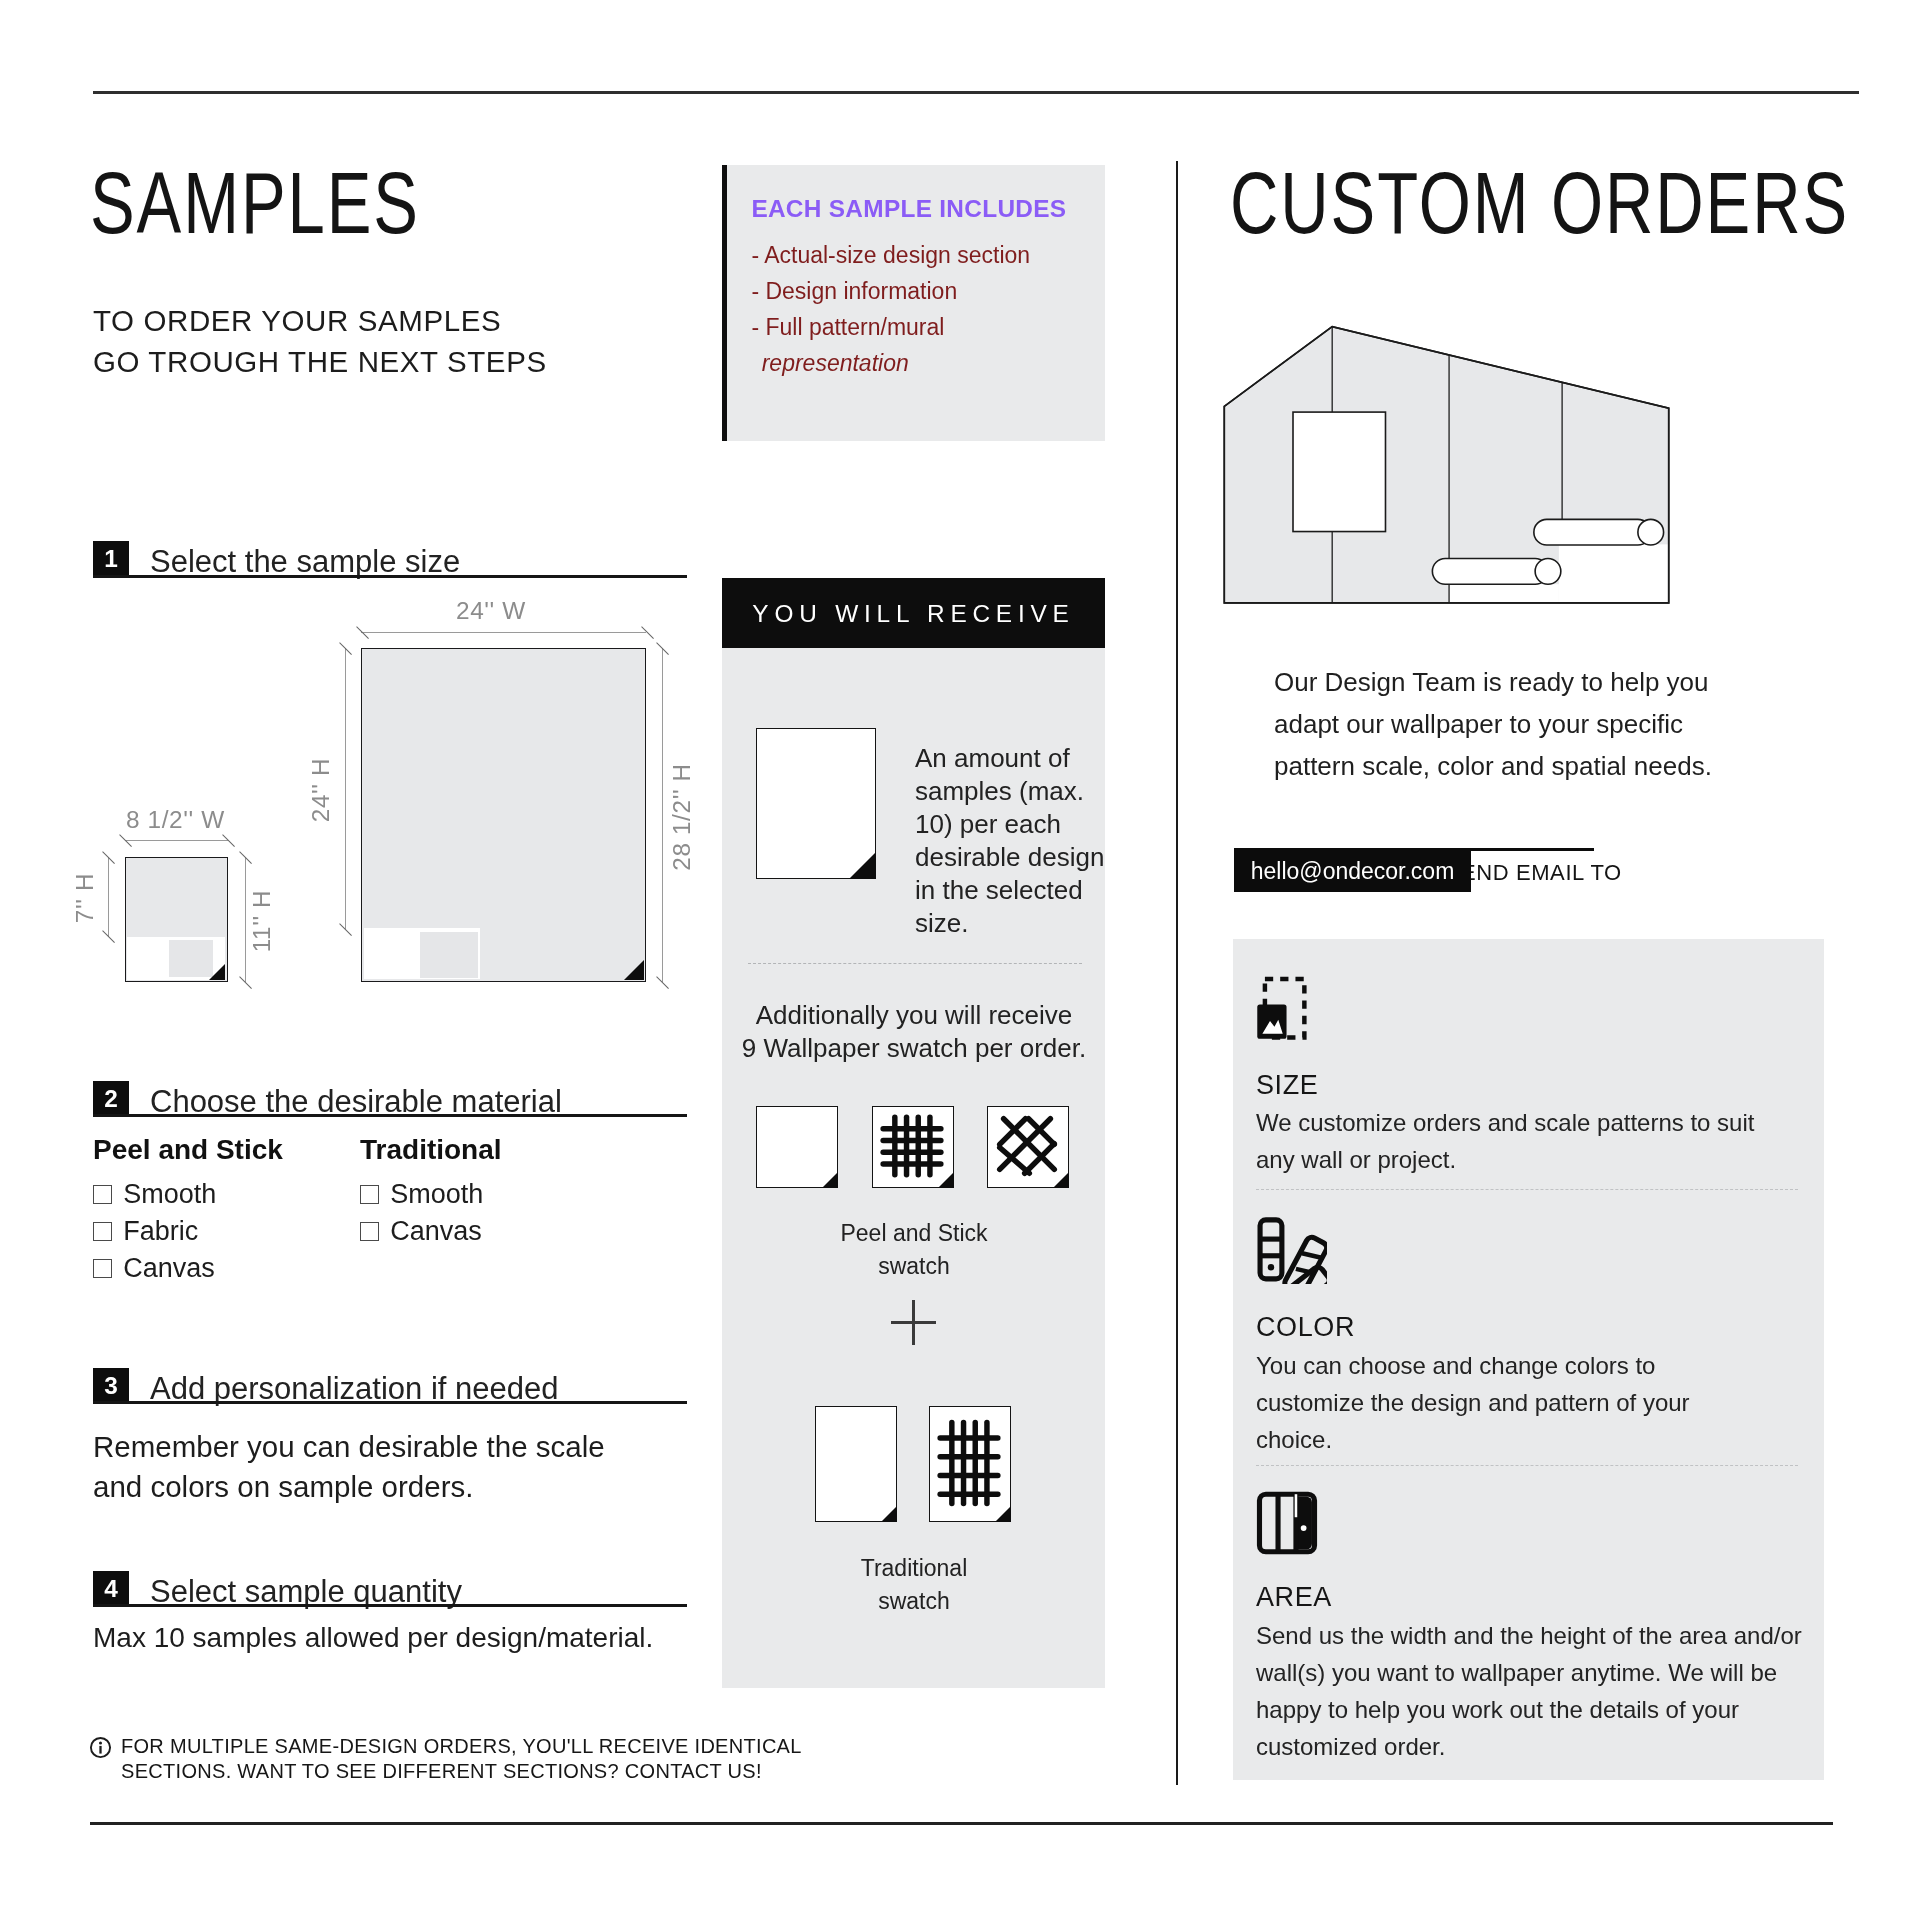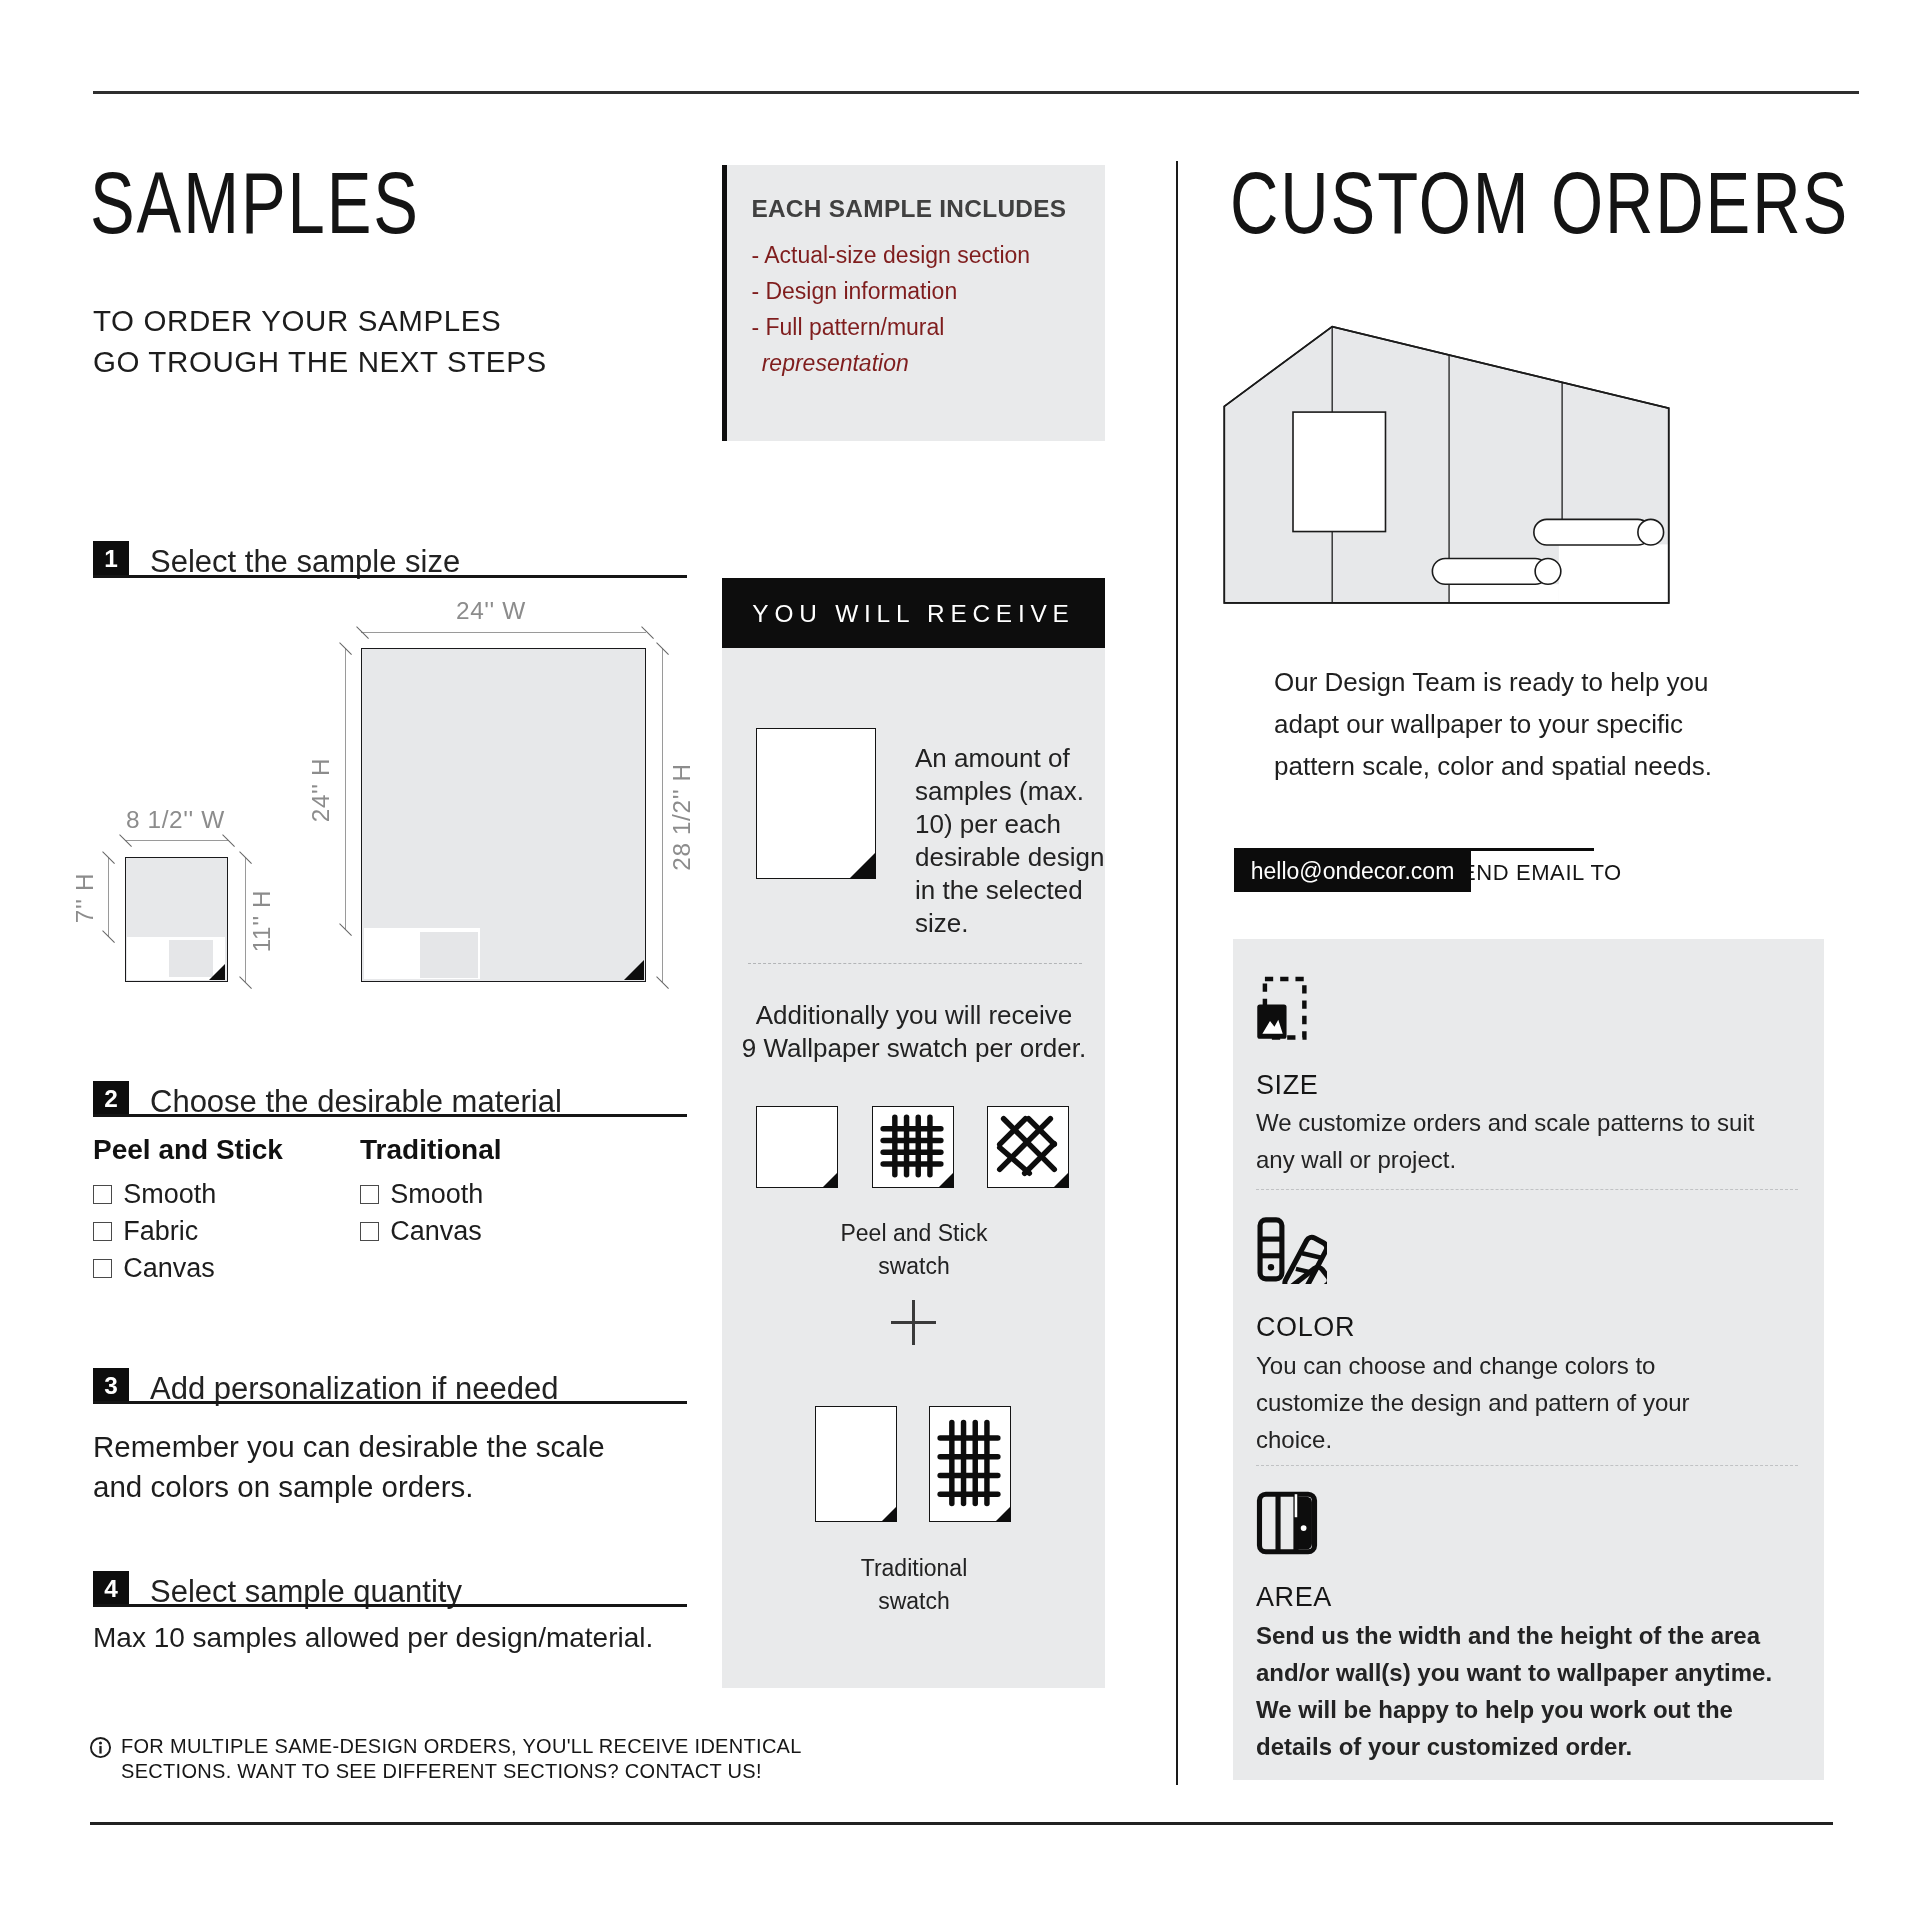--- a/index.html
+++ b/index.html
@@ -33,21 +33,21 @@
   .vwrap{width:141px;text-align:center;}
   .rot{transform:rotate(-90deg);}
   
   .mat-title{font-size:28px;font-weight:700;color:#111;}
   .mat-item{font-size:27px;color:#1d1d1d;display:flex;align-items:center;}
   .cbx{width:18.6px;height:18.6px;border:1.6px solid #4a4a4a;display:inline-block;margin-right:11.6px;box-sizing:border-box;background:#fff;}
   .body-txt{font-size:29.5px;line-height:40px;color:#1d1d1d;}
   .foot-txt{font-size:20px;line-height:25px;color:#161616;letter-spacing:0.3px;}
   
   .includes-box{background:#e9eaeb;border-left:5.1px solid #0f0f0f;box-sizing:border-box;}
-  .includes-title{font-size:24.4px;font-weight:700;color:#404040;letter-spacing:0.3px;}
+  .includes-title{font-size:24.4px;font-weight:700;color:#8b5cf6;letter-spacing:0.3px;}
   .includes-item{font-size:23px;line-height:36px;color:#7f1d1d;}
   .includes-item.cont{padding-left:10.3px;font-style:italic;}
   .receive-bar{background:#0d0d0d;color:#ffffff;display:flex;align-items:center;justify-content:center;
     font-size:24.4px;letter-spacing:5.8px;}
   .gray-panel{background:#e9eaeb;}
   .mid-txt{font-size:26px;line-height:33px;color:#222;}
   .swatch{background:#fff;border:1.9px solid #141414;box-sizing:border-box;}
   .swatch .fold-c{position:absolute;right:-0.6px;bottom:-0.6px;width:0;height:0;
     border-left:16.7px solid transparent;border-bottom:16.7px solid #0d0d0d;}
   .sw-label{font-size:23px;line-height:33px;color:#222;text-align:center;}
@@ -340,14 +340,14 @@
   <svg width="62" height="64" viewBox="0 0 96 100">
     <rect x="5" y="5" width="86" height="90" rx="10" fill="none" stroke="#0d0d0d" stroke-width="8"></rect>
     <line x1="34" y1="5" x2="34" y2="95" stroke="#0d0d0d" stroke-width="8"></line>
     <path d="M62,9 h17 a8,8 0 0 1 8,8 v66 a8,8 0 0 1 -8,8 h-17 Z" fill="#0d0d0d"></path>
     <rect x="58" y="5" width="8" height="90" fill="#0d0d0d"></rect>
     <rect x="60" y="5" width="4" height="36" fill="#ffffff"></rect>
     <circle cx="74" cy="58" r="4.5" fill="#ffffff"></circle>
   </svg>
 </div>
 <div class="abs card-title" style="left:1256px;top:1582px;">AREA</div>
-<div class="abs card-txt" style="left:1256px;top:1617px;width:546px;font-weight:bold;">Send us the width and the height of the area and/or wall(s) you want to wallpaper anytime. We will be happy to help you work out the details of your customized order.</div>
+<div class="abs card-txt" style="left:1256px;top:1617px;width:546px;">Send us the width and the height of the area and/or wall(s) you want to wallpaper anytime. We will be happy to help you work out the details of your customized order.</div>
 
 
 </body></html>

